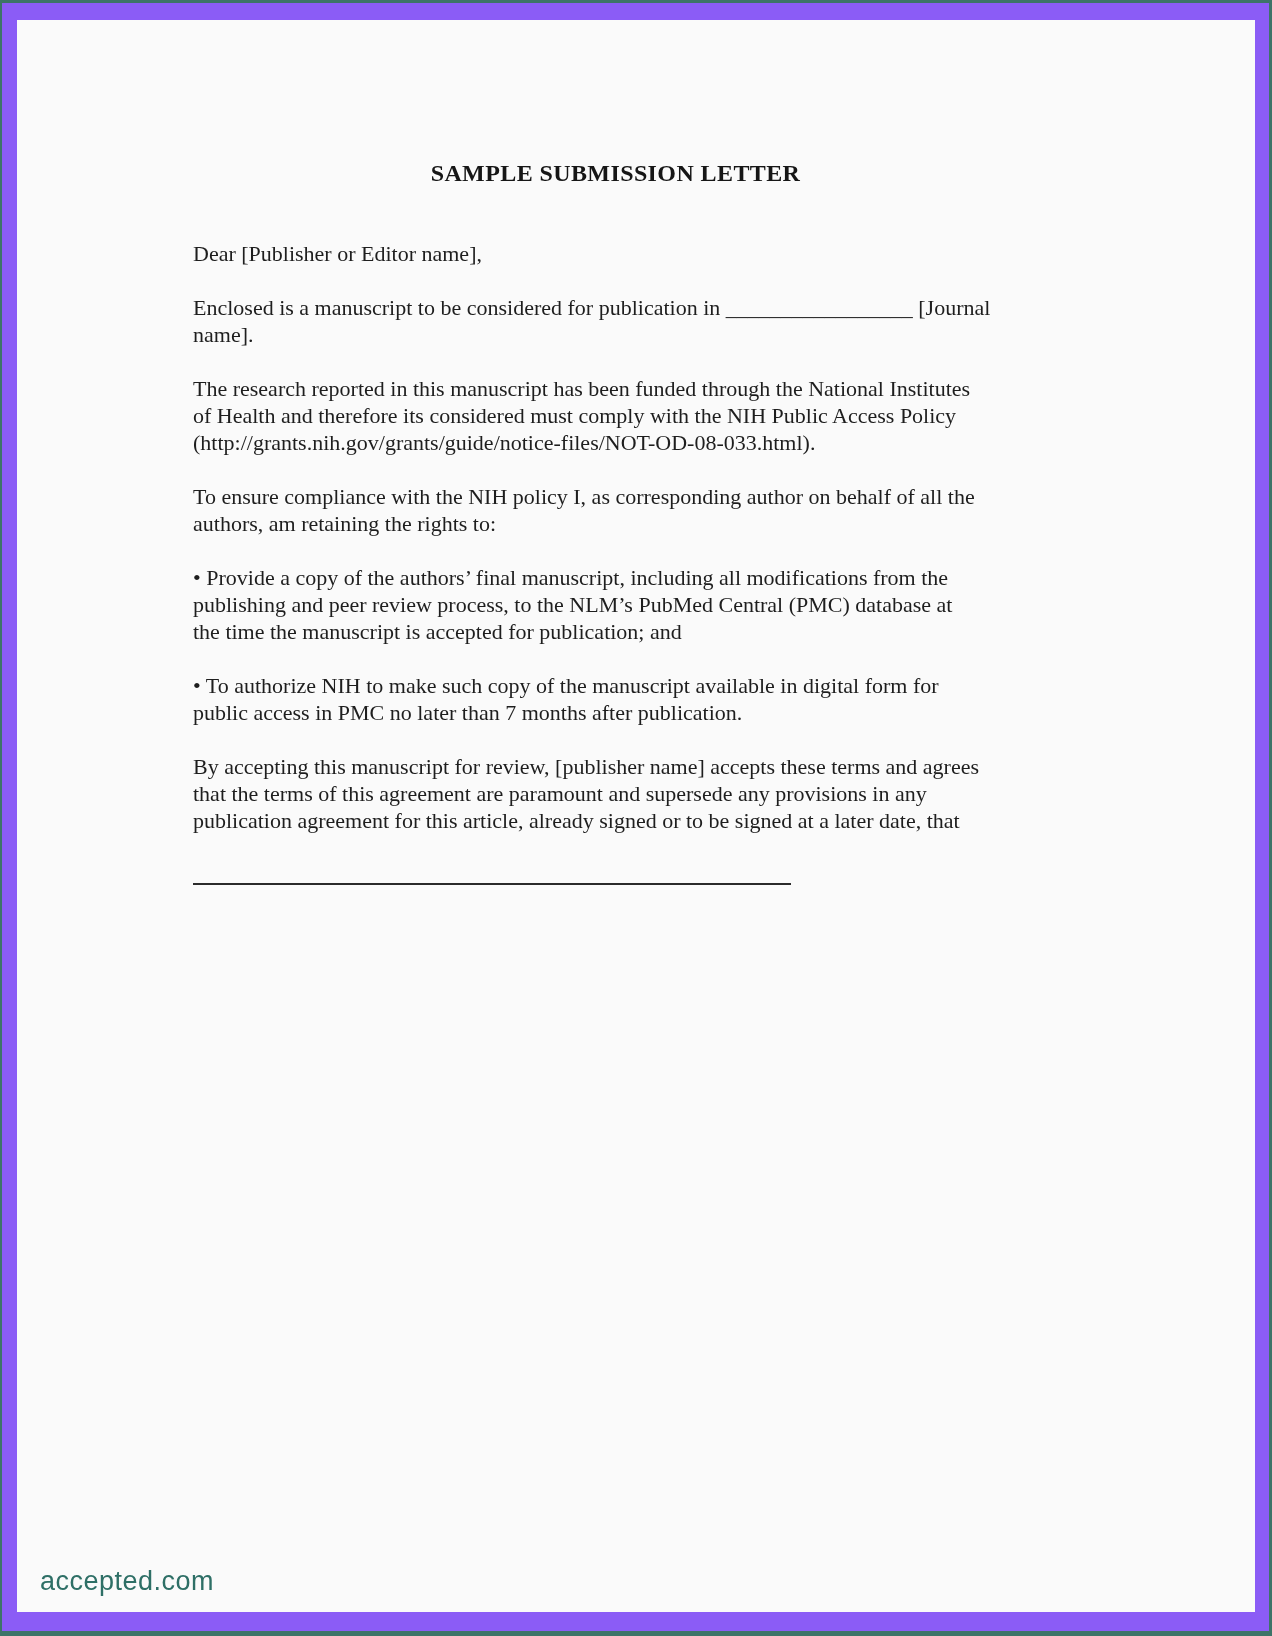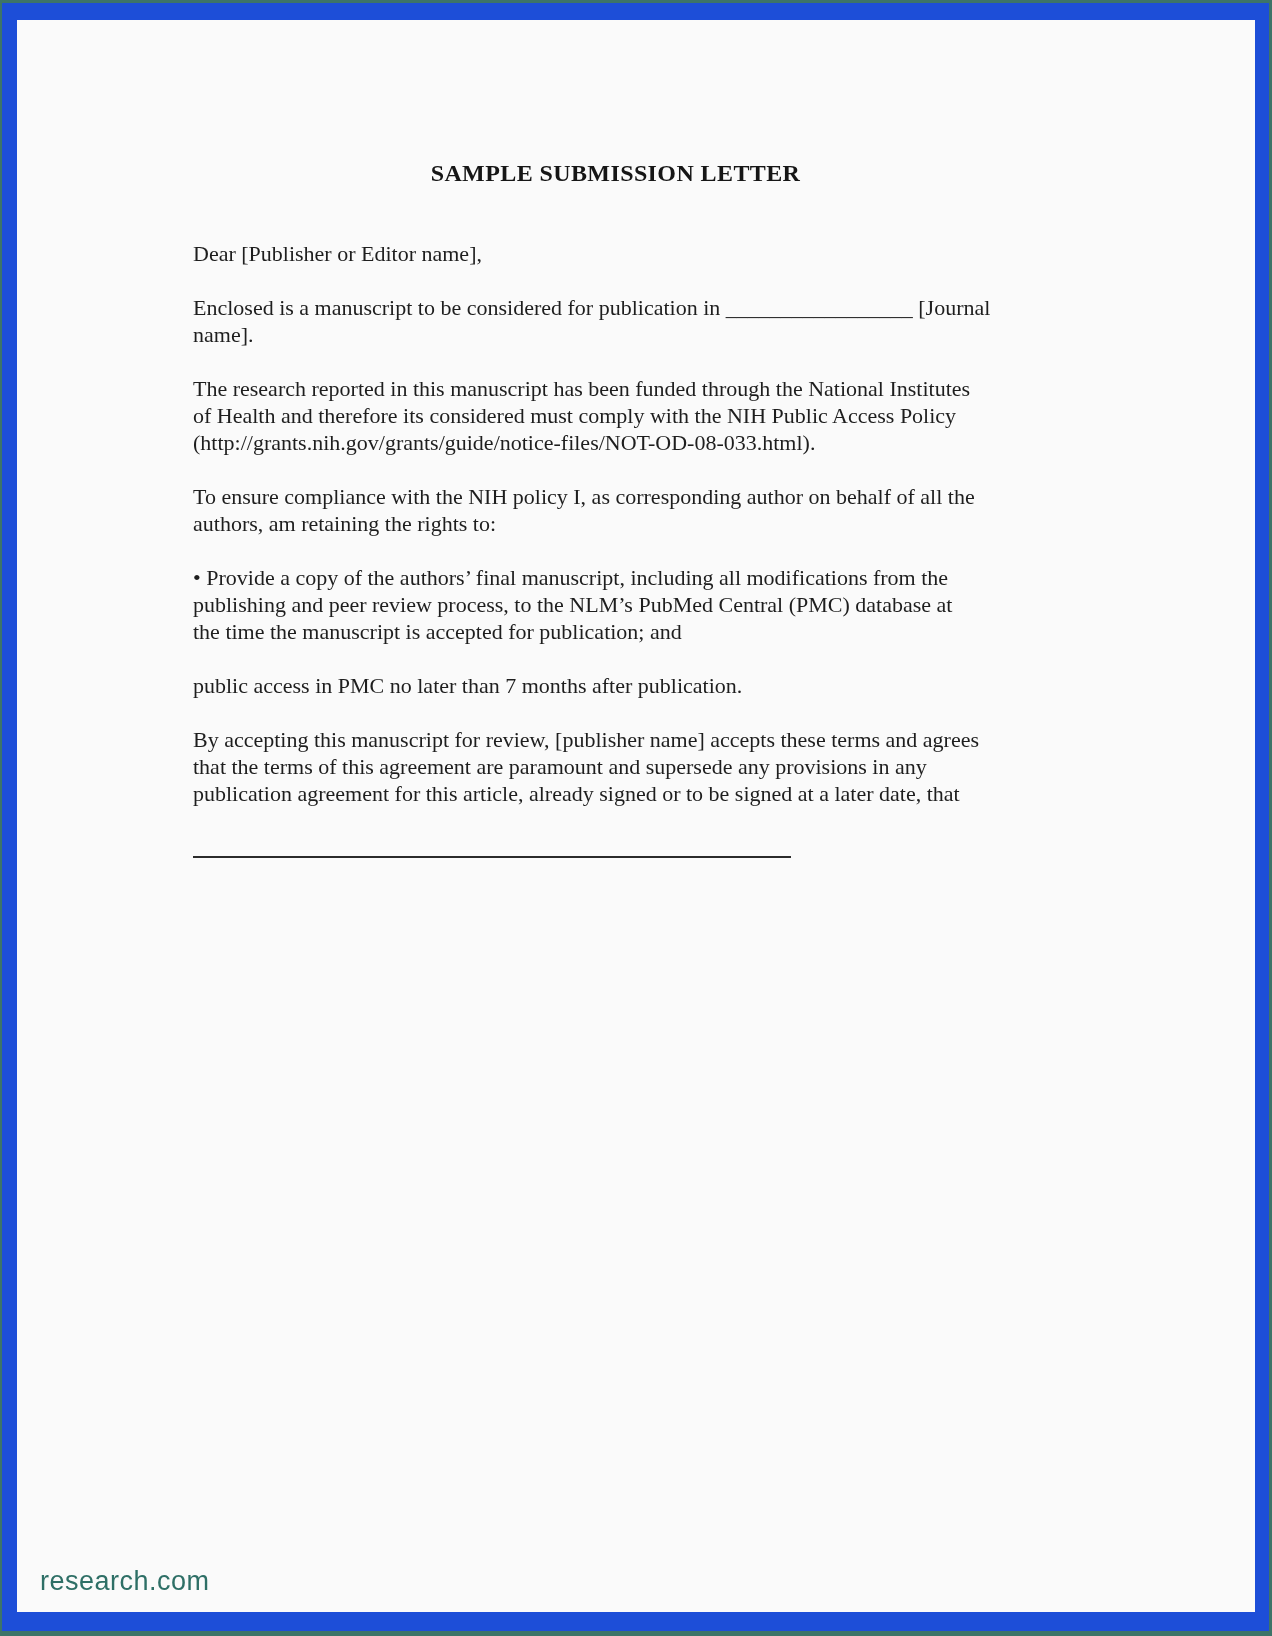--- a/index.html
+++ b/index.html
@@ -10,21 +10,21 @@
     width: 1272px;
     height: 1636px;
     position: relative;
     background: #3d7468; 
     font-family: "Liberation Serif", "DejaVu Serif", serif;
     overflow: hidden;
   }
   .black-mat {
     position: absolute;
     left: 2px; top: 3px; right: 3px; bottom: 5px;
-    background: #1d4ed8;
+    background: #8b5cf6;
   }
   .page {
     position: absolute;
     left: 15px; top: 17px; right: 14px; bottom: 19px;
     background: #fafafa;
   }
   .content {
     padding: 138px 0 0 176px;
     width: 845px;
     color: #1e1e1e;
@@ -99,30 +99,31 @@
           <div class="line">authors, am retaining the rights to:</div>
         </div>
 
       <div class="para">
           <div class="line">• Provide a copy of the authors’ final manuscript, including all modifications from the</div>
           <div class="line">publishing and peer review process, to the NLM’s PubMed Central (PMC) database at</div>
           <div class="line">the time the manuscript is accepted for publication; and</div>
         </div>
 
       <div class="para">
+          <div class="line">• To authorize NIH to make such copy of the manuscript available in digital form for</div>
           <div class="line">public access in PMC no later than 7 months after publication.</div>
         </div>
 
       <div class="para">
           <div class="line">By accepting this manuscript for review, [publisher name] accepts these terms and agrees</div>
           <div class="line">that the terms of this agreement are paramount and supersede any provisions in any</div>
           <div class="line">publication agreement for this article, already signed or to be signed at a later date, that</div>
         </div>
 
       <div class="sig-block">
         <div class="sig-line"></div>
       </div>
 
     </div>
 
-    <div class="watermark">research.com</div>
+    <div class="watermark">accepted.com</div>
   </div>
 </div>
 
 </body></html>

